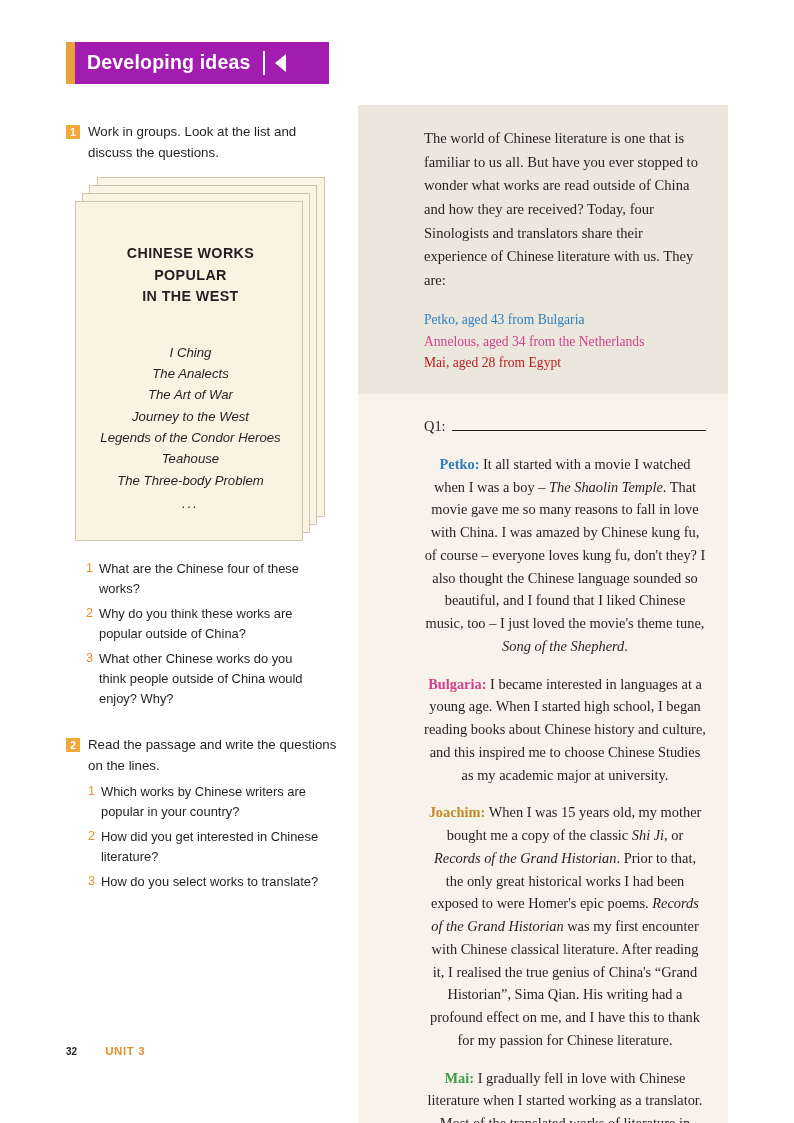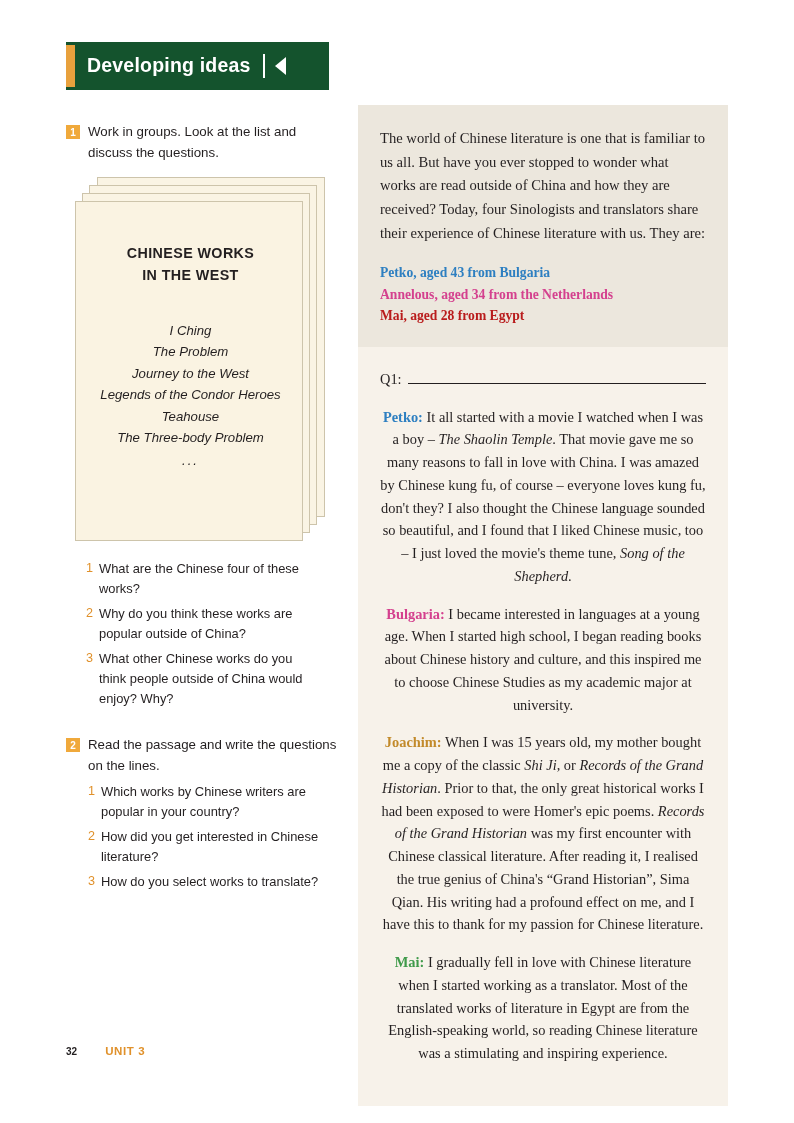--- a/index.html
+++ b/index.html
@@ -15,22 +15,22 @@
     position: relative;
     overflow: hidden;
   }
 
   
   .header-band {
     position: absolute;
     left: 66px;
     top: 42px;
     width: 263px;
-    height: 48px;
-    background: #14532d;
+    height: 42px;
+    background: #a21caf;
     display: flex;
     align-items: center;
   }
   .header-band .accent-bar {
     width: 9px;
     height: 42px;
     background: #e8a13d;
   }
   .header-title {
     color: #ffffff;
@@ -170,31 +170,32 @@
     width: 370px;
   }
   .intro-box {
     background: #ece7dd;
     padding: 22px 22px 20px 22px;
     box-sizing: border-box;
     width: 370px;
   }
   .serif {
     font-family: "Liberation Serif", serif;
+    margin-left: 44px;
   }
   .intro-text {
     font-size: 14.6px;
     line-height: 1.62;
     color: #231f20;
   }
   .speakers {
     margin-top: 17px;
     font-size: 13.6px;
     line-height: 1.58;
-    font-weight: bold;
+    font-weight: normal;
   }
   .sp-petko { color: #2d7fc1; }
   .sp-annelous { color: #d4408e; }
   .sp-joachim { color: #c28a2a; }
   .sp-mai { color: #b91c1c; }
 
   .body-box {
     background: #f7f2ea;
     padding: 22px 22px 26px 22px;
     box-sizing: border-box;
@@ -262,25 +263,27 @@
   </div>
 
   <div class="card-stack">
     <div class="card c1"></div>
     <div class="card c2"></div>
     <div class="card c3"></div>
     <div class="card c4"></div>
     <div class="card-inner">
       <div class="card-title">
         <div>CHINESE WORKS</div>
+        <div>POPULAR</div>
         <div>IN THE WEST</div>
       </div>
       <div class="card-list">
         <div>I Ching</div>
-        <div>The Problem</div>
+        <div>The Analects</div>
+        <div>The Art of War</div>
         <div>Journey to the West</div>
         <div>Legends of the Condor Heroes</div>
         <div>Teahouse</div>
         <div>The Three-body Problem</div>
         <div class="card-ellipsis">...</div>
       </div>
     </div>
   </div>
 
   <div class="qlist">

